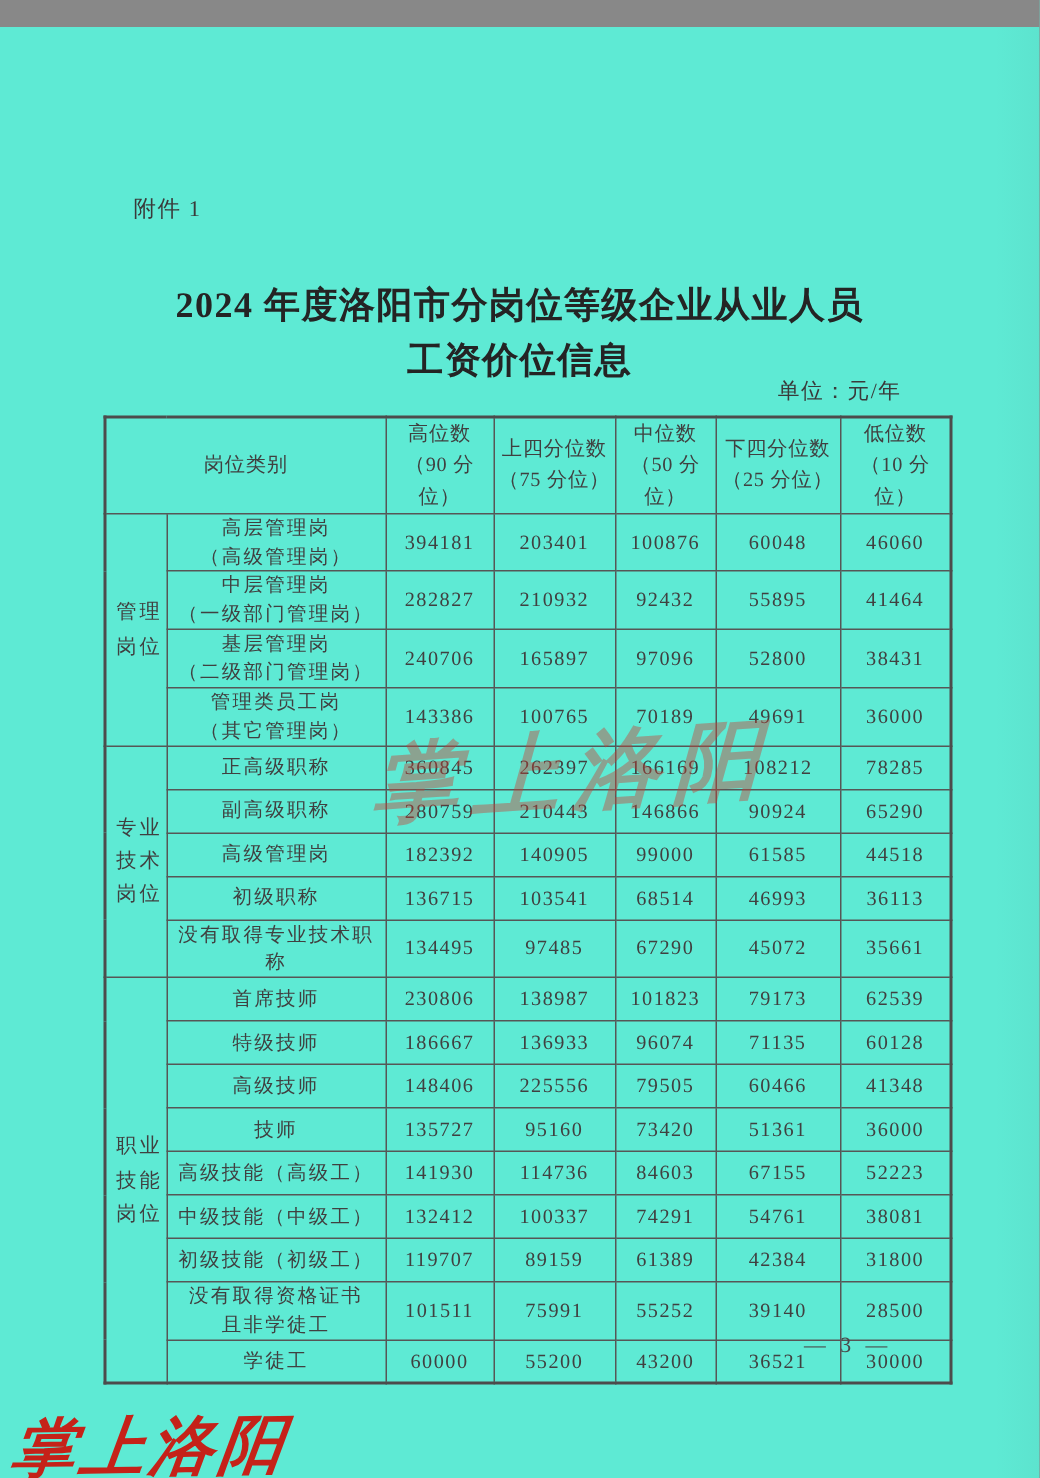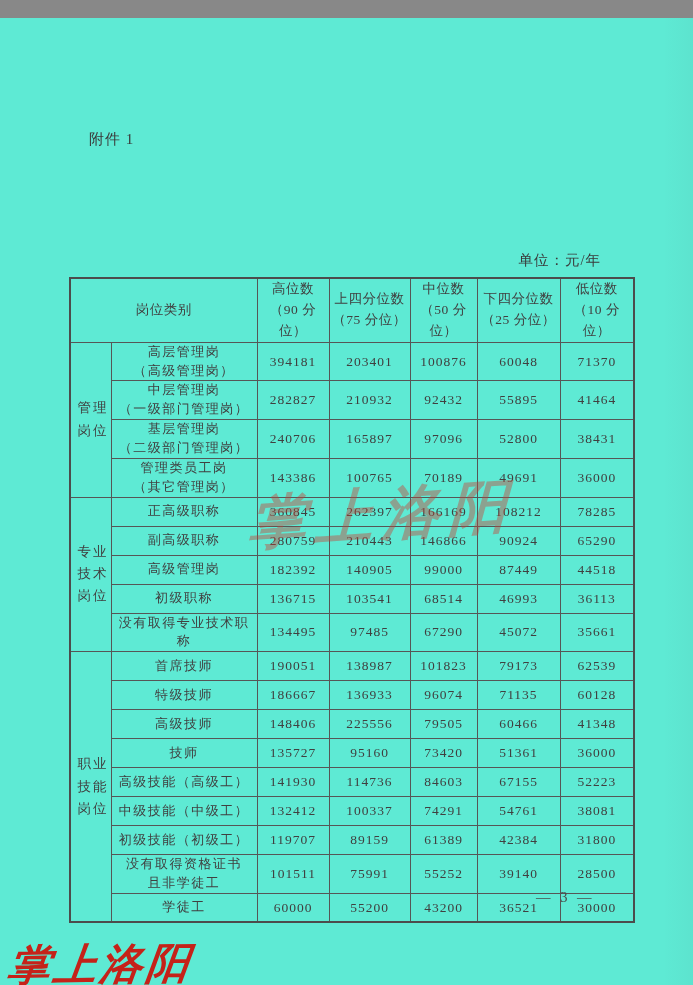--- a/index.html
+++ b/index.html
@@ -74,20 +74,24 @@
     background: linear-gradient(90deg, #d9a29a 0%, #e8ddc0 30%, #ece5c9 70%, #e6dfc4 100%);
   }
 </style>
 </head>
 <body>
 
 <div class="page">
 
   <div class="attachment">附件 1</div>
 
+  <div class="title">
+    <div>2024 年度洛阳市分岗位等级企业从业人员</div>
+    <div>工资价位信息</div>
+  </div>
 
   <div class="unit">单位：元/年</div>
 
   <table class="wage-table">
     <colgroup>
       <col style="width:41px">
       <col style="width:146px">
       <col style="width:72px">
       <col style="width:81px">
       <col style="width:67px">
@@ -105,21 +109,21 @@
         </tr>
     </thead>
     <tbody>
         <tr class="tall">
           <td rowspan="4" class="group-cell">管理<br>岗位</td>
           <td class="label-cell">高层管理岗<br>（高级管理岗）</td>
           <td class="value-cell">394181</td>
           <td class="value-cell">203401</td>
           <td class="value-cell">100876</td>
           <td class="value-cell">60048</td>
-          <td class="value-cell">71370</td>
+          <td class="value-cell">46060</td>
         </tr>
         <tr class="tall">
           <td class="label-cell">中层管理岗<br>（一级部门管理岗）</td>
           <td class="value-cell">282827</td>
           <td class="value-cell">210932</td>
           <td class="value-cell">92432</td>
           <td class="value-cell">55895</td>
           <td class="value-cell">41464</td>
         </tr>
         <tr class="tall">
@@ -153,21 +157,21 @@
           <td class="value-cell">210443</td>
           <td class="value-cell">146866</td>
           <td class="value-cell">90924</td>
           <td class="value-cell">65290</td>
         </tr>
         <tr>
           <td class="label-cell">高级管理岗</td>
           <td class="value-cell">182392</td>
           <td class="value-cell">140905</td>
           <td class="value-cell">99000</td>
-          <td class="value-cell">87449</td>
+          <td class="value-cell">61585</td>
           <td class="value-cell">44518</td>
         </tr>
         <tr>
           <td class="label-cell">初级职称</td>
           <td class="value-cell">136715</td>
           <td class="value-cell">103541</td>
           <td class="value-cell">68514</td>
           <td class="value-cell">46993</td>
           <td class="value-cell">36113</td>
         </tr>
@@ -175,21 +179,21 @@
           <td class="label-cell">没有取得专业技术职称</td>
           <td class="value-cell">134495</td>
           <td class="value-cell">97485</td>
           <td class="value-cell">67290</td>
           <td class="value-cell">45072</td>
           <td class="value-cell">35661</td>
         </tr>
         <tr>
           <td rowspan="9" class="group-cell">职业<br>技能<br>岗位</td>
           <td class="label-cell">首席技师</td>
-          <td class="value-cell">190051</td>
+          <td class="value-cell">230806</td>
           <td class="value-cell">138987</td>
           <td class="value-cell">101823</td>
           <td class="value-cell">79173</td>
           <td class="value-cell">62539</td>
         </tr>
         <tr>
           <td class="label-cell">特级技师</td>
           <td class="value-cell">186667</td>
           <td class="value-cell">136933</td>
           <td class="value-cell">96074</td>

